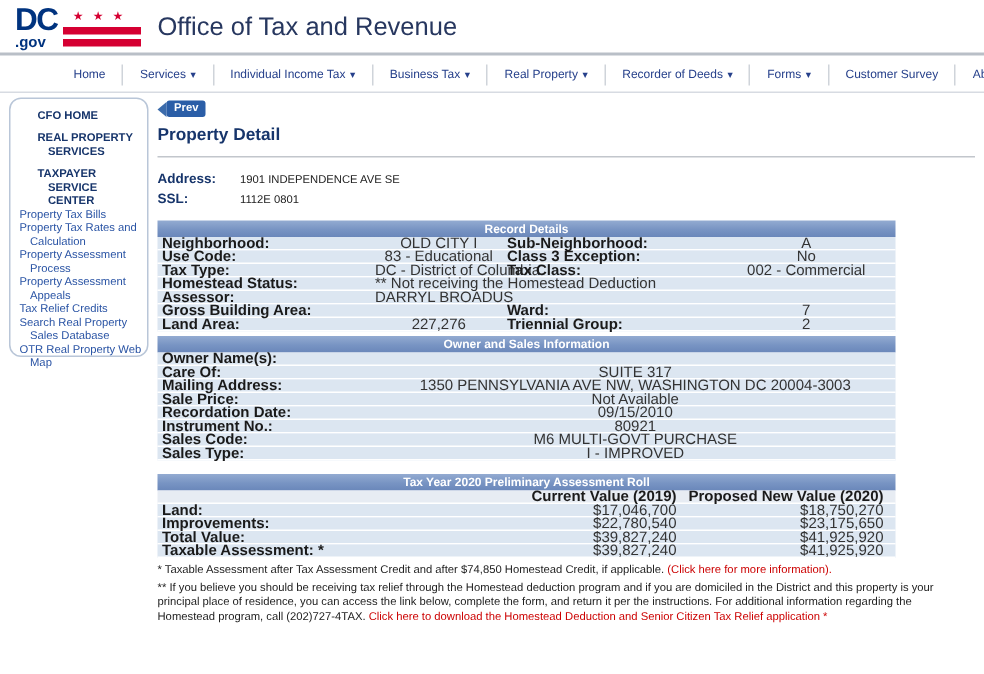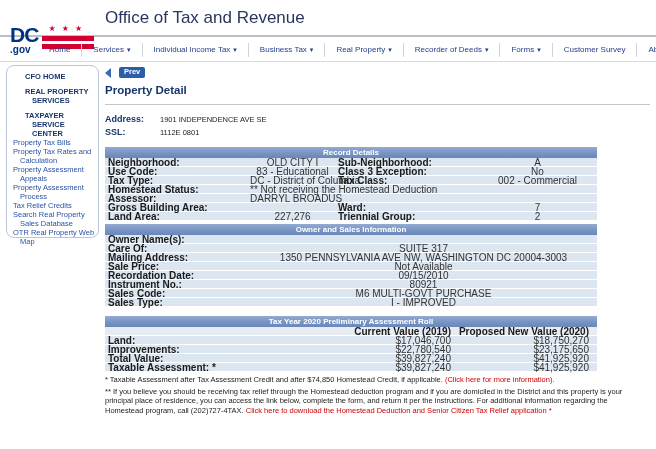--- a/index.html
+++ b/index.html
@@ -4,21 +4,21 @@
 <style>
   * { margin:0; padding:0; box-sizing:border-box; }
   html,body { background:#fff; }
   .page {
     position:relative; width:656px; height:449px; background:#fff;
     font-family:"Liberation Sans", sans-serif; color:#222; overflow:hidden;
   }
   
   .top-header { position:absolute; left:0; top:0; width:656px; height:37px;
     border-bottom:2px solid #b9bfc7; background:#fff; }
-  .logo { position:absolute; left:10px; top:3px; display:flex; align-items:flex-start;margin-top:21px; }
+  .logo { position:absolute; left:10px; top:3px; display:flex; align-items:center; }
   .logo-text { display:flex; flex-direction:column; line-height:1; }
   .logo-dc { font-size:21px; font-weight:bold; color:#00337f; letter-spacing:-1px; }
   .logo-gov { font-size:10px; font-weight:bold; color:#00337f; margin-top:0px; }
   .flag { margin-left:4px; margin-top:1px; width:52px; }
   .flag-stars { color:#d50032; font-size:8px; letter-spacing:6px; line-height:8px; text-align:center; }
   .flag-bar { width:52px; height:5px; background:#d50032; margin-top:3px; }
   .org-title { position:absolute; left:105px; top:8px; font-size:17px; color:#27375f; }
   
   .navbar { position:absolute; left:0; top:39px; width:656px; height:23px;
     border-bottom:1px solid #d7dbe2; display:flex; align-items:center; padding-left:38px; }
@@ -28,21 +28,21 @@
   .caret::after { content:"▾"; font-size:7px; color:#26408b; margin-left:3px; }
   
   .sidebar { position:absolute; left:6px; top:65px; width:93px; height:173px;
     border:1px solid #b9c6d8; border-radius:8px; padding:6px 3px 6px 6px; background:#fff; }
   .side-item { font-size:7.5px; line-height:9px; padding-left:7px; text-indent:-7px; }
   .side-item.hdr { font-weight:bold; color:#17356b; margin-top:6px;margin-left:12px; }
   .side-item.hdr.first { margin-top:0; }
   .side-item.lnk { color:#2953a4; cursor:pointer; }
   
   .main { position:absolute; left:105px; top:64px; width:545px; }
-  .prev-row { margin:3px 0 0 0; display:flex; align-items:center; cursor:pointer; width:34px;gap:8px; }
+  .prev-row { margin:3px 0 0 0; display:flex; align-items:center; cursor:pointer; width:34px; }
   .prev-arrow { width:0; height:0; border-top:5px solid transparent; border-bottom:5px solid transparent;
     border-right:6px solid #3c6cac; }
   .prev-btn { background:#2b5ea7; color:#fff; font-size:7.5px; font-weight:bold;
     padding:1px 5px 2px; border-radius:2px; line-height:8px; }
   .page-title { margin-top:6px; font-size:11.5px; font-weight:bold; color:#17356b; }
   .rule { border:none; border-top:1px solid #c2c6cc; margin:8px 0 8px; }
   .addr-row { display:flex; line-height:13px; }
   .addr-label { width:55px; font-size:9px; font-weight:bold; color:#17356b; }
   .addr-value { font-size:7.5px; color:#222; }
   .tbl { width:492px; }
@@ -95,22 +95,22 @@
     <div class="nav-item">Customer Survey</div>
     <div class="nav-item caret">About</div>
   </div>
 
   <div class="sidebar">
     <div class="side-item hdr first">CFO HOME</div>
     <div class="side-item hdr">REAL PROPERTY SERVICES</div>
     <div class="side-item hdr">TAXPAYER SERVICE CENTER</div>
     <div class="side-item lnk">Property Tax Bills</div>
     <div class="side-item lnk">Property Tax Rates and Calculation</div>
+    <div class="side-item lnk">Property Assessment Process</div>
     <div class="side-item lnk">Property Assessment Appeals</div>
-    <div class="side-item lnk">Property Assessment Process</div>
     <div class="side-item lnk">Tax Relief Credits</div>
     <div class="side-item lnk">Search Real Property Sales Database</div>
     <div class="side-item lnk">OTR Real Property Web Map</div>
   </div>
 
   <div class="main">
 
     <div class="prev-row">
       <span class="prev-arrow"></span>
       <span class="prev-btn">Prev</span>

